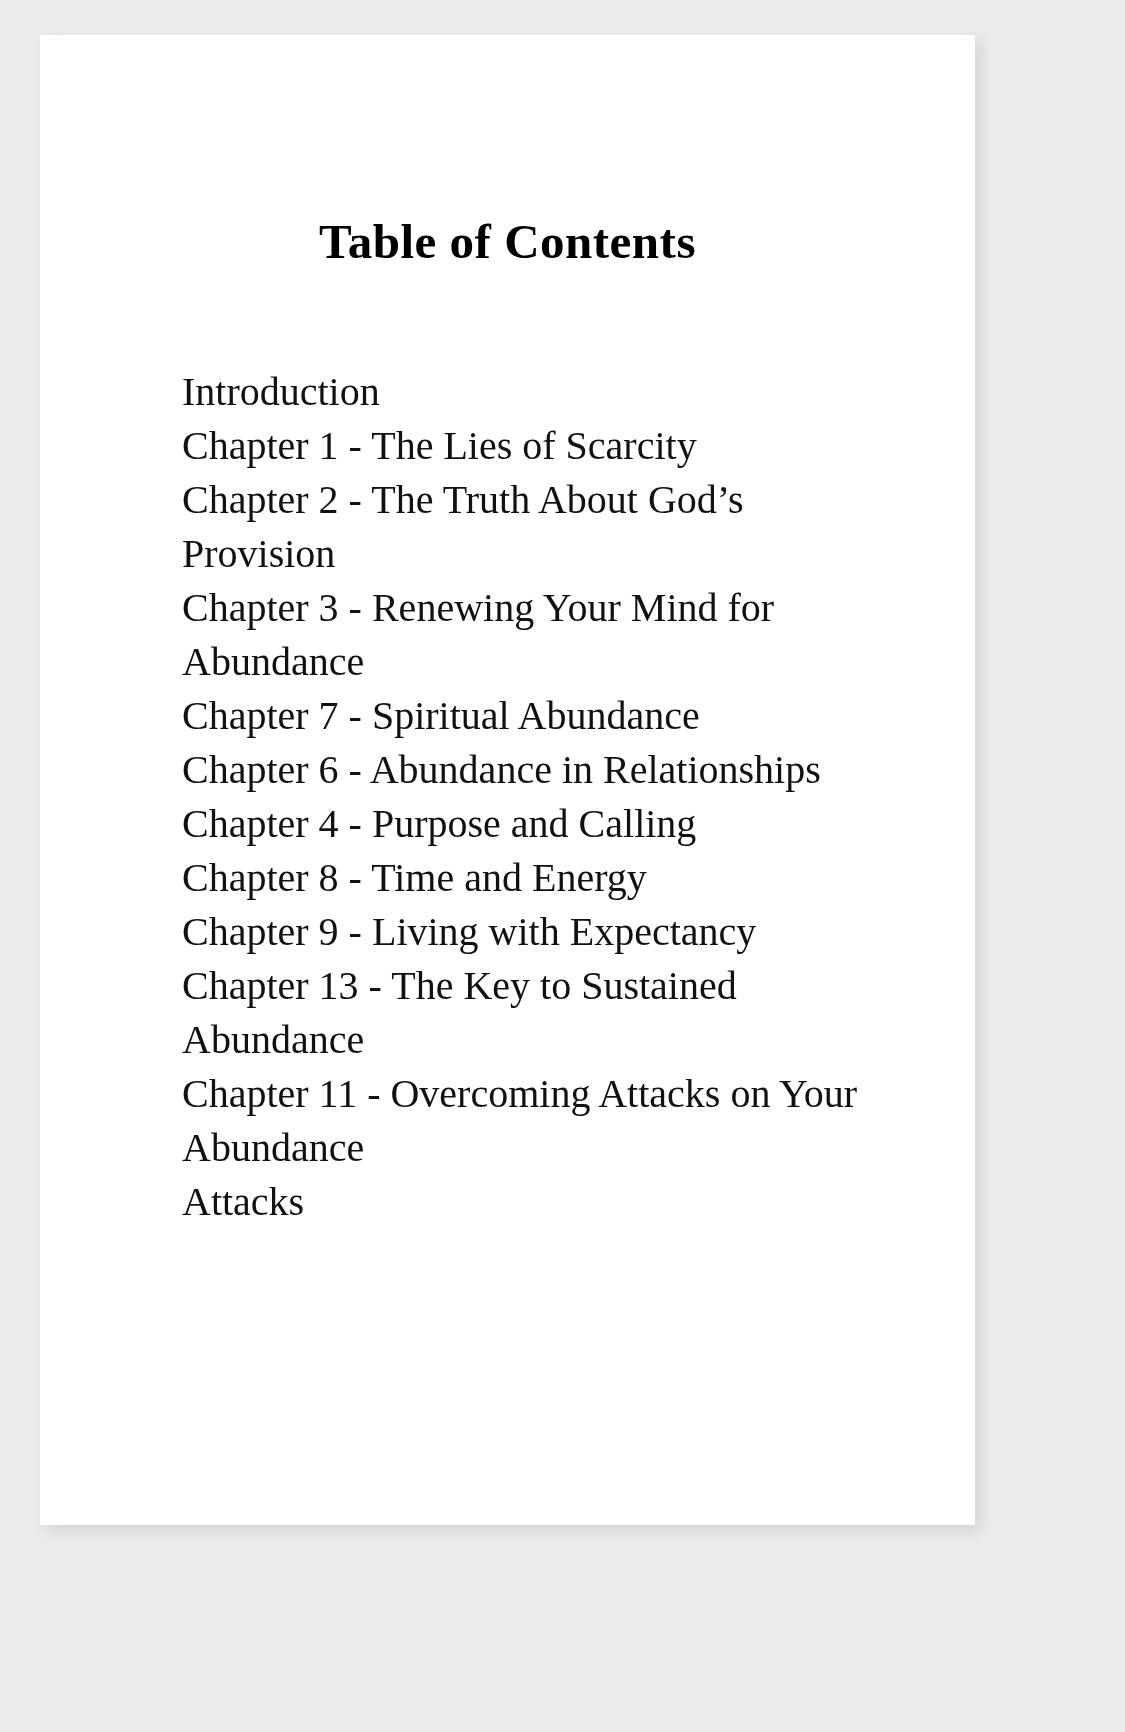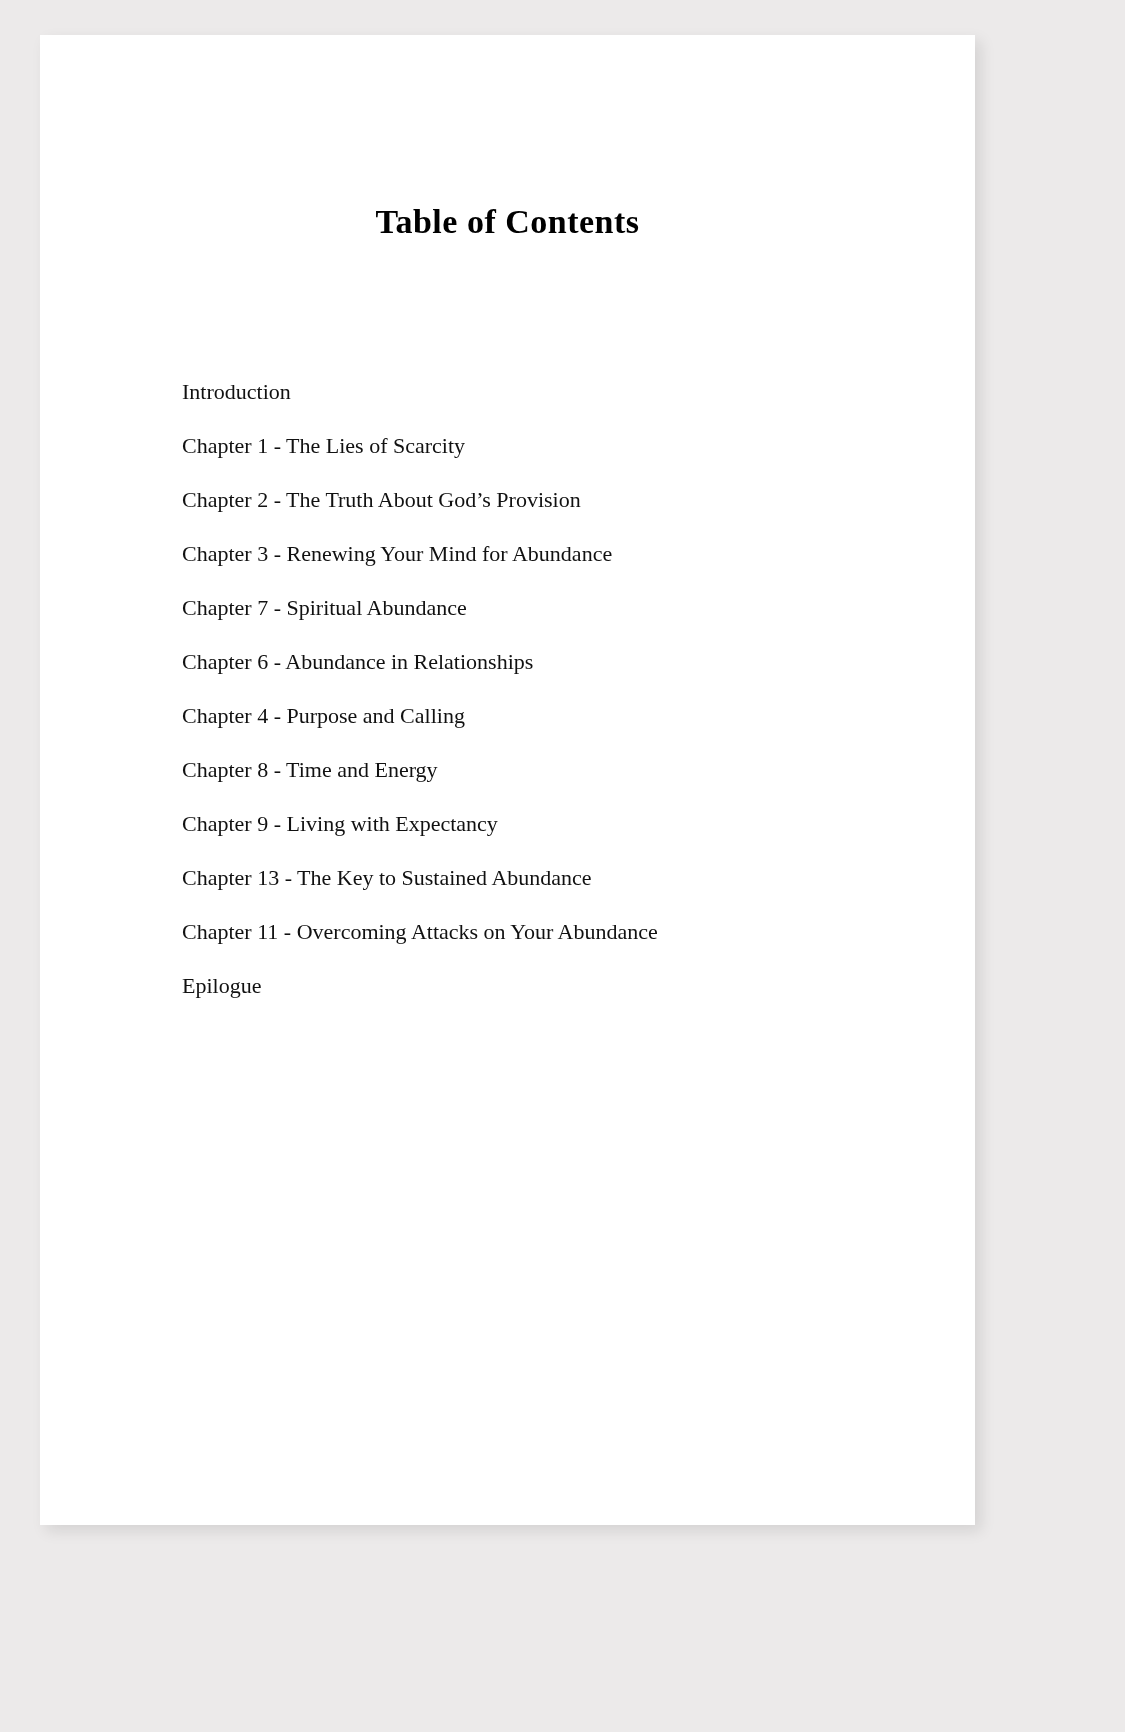--- a/index.html
+++ b/index.html
@@ -25,37 +25,37 @@
     inset: 0;
     background: #ffffff;
     box-shadow: 6px 6px 14px rgba(0,0,0,0.10);
   }
   .page-title {
     position: absolute;
     left: 0;
     right: 0;
     top: 145px;
     text-align: center;
-    font-size: 34px;
+    font-size: 49px;
     font-weight: bold;
     letter-spacing: 0.5px;
     color: #000000;
     font-family: "Liberation Serif", serif;
   }
   .toc-list {
     position: absolute;
     left: 142px;
     top: 330px;
     right: 70px;
     list-style: none;
     margin: 0;
     padding: 0;
   }
   .toc-item {
-    font-size: 22px;
+    font-size: 40px;
     line-height: 54px;
     color: #111111;
     white-space: normal;
     font-family: "Liberation Serif", serif;
   }
 </style>
 </head>
 <body>
 
 <div class="page-shadow-wrap">
@@ -68,17 +68,17 @@
       <li class="toc-item">Chapter 1 - The Lies of Scarcity</li>
       <li class="toc-item">Chapter 2 - The Truth About God’s Provision</li>
       <li class="toc-item">Chapter 3 - Renewing Your Mind for Abundance</li>
       <li class="toc-item">Chapter 7 - Spiritual Abundance</li>
       <li class="toc-item">Chapter 6 - Abundance in Relationships</li>
       <li class="toc-item">Chapter 4 - Purpose and Calling</li>
       <li class="toc-item">Chapter 8 - Time and Energy</li>
       <li class="toc-item">Chapter 9 - Living with Expectancy</li>
       <li class="toc-item">Chapter 13 - The Key to Sustained Abundance</li>
       <li class="toc-item">Chapter 11 - Overcoming Attacks on Your Abundance</li>
-      <li class="toc-item">Epilogue</li>
+      <li class="toc-item">Attacks</li>
     </ul>
 
   </div>
 </div>
 
 </body></html>

